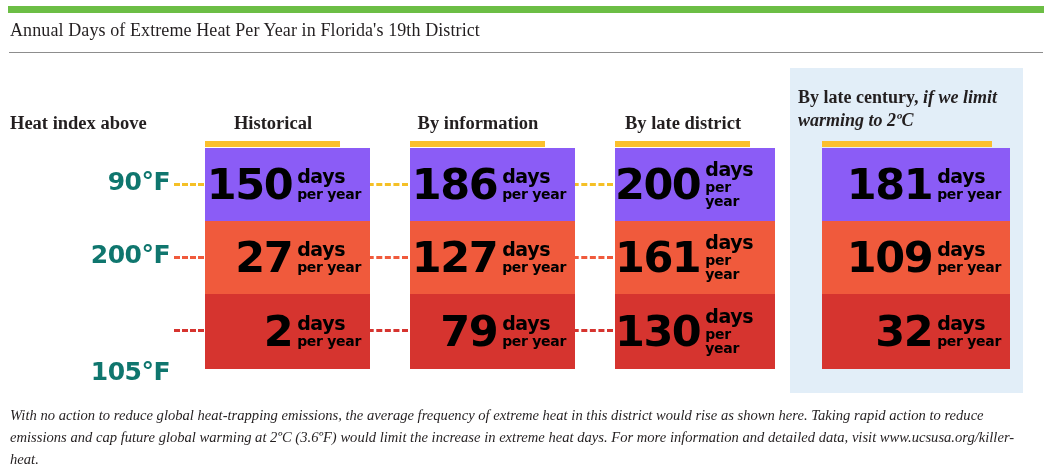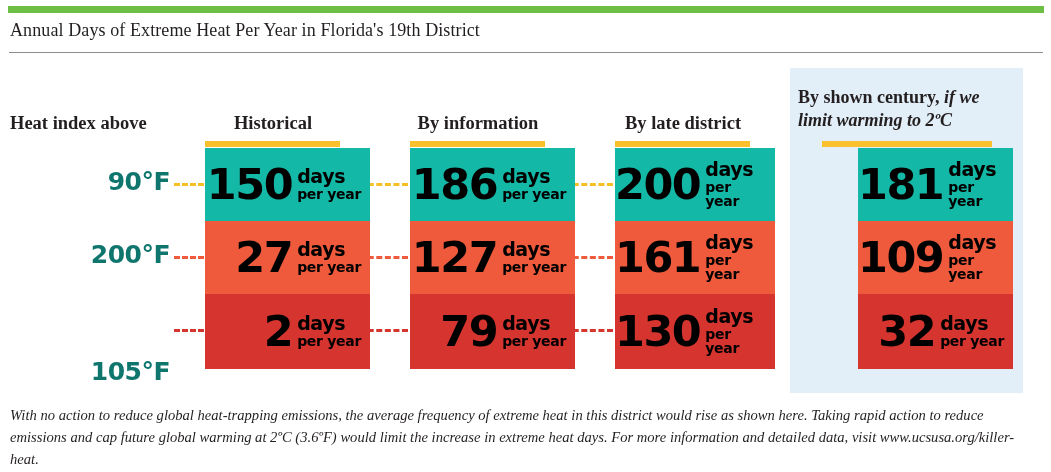--- a/index.html
+++ b/index.html
@@ -143,21 +143,21 @@
   .cell {
     position: absolute;
     box-sizing: border-box;
     display: flex;
     flex-direction: row;
     align-items: center;
     justify-content: flex-end;
     padding-right: 9px;
     overflow: hidden;
   }
-  .cell.bg-yellow { background: #14b8a6; }
+  .cell.bg-yellow { background: #8b5cf6; }
   .cell.bg-orange { background: #f05a3c; }
   .cell.bg-red    { background: #d6342f; }
 
   .cell .num {
     font-family: "DejaVu Sans", sans-serif;
     font-weight: 700;
     font-size: 43px;
     line-height: 1;
     letter-spacing: -1.5px;
     color: #000;
@@ -170,21 +170,21 @@
     line-height: 1.05;
     text-align: left;
   }
   .cell .unit .u1 { display: block; font-size: 19px; letter-spacing: -0.4px; }
   .cell .unit .u2 { display: block; font-size: 14px; letter-spacing: -0.3px; }
 
   
   .col1 { left: 205px; width: 165px; }
   .col2 { left: 410px; width: 165px; }
   .col3 { left: 615px; width: 160px; }
-  .col4 { left: 858px; width: 155px; }
+  .col4 { left: 822px; width: 188px; }
 
   .rowA { top: 148px; height: 73px; }
   .rowB { top: 221px; height: 73px; }
   .rowC { top: 294px; height: 75px; }
 
   
   .footnote {
     position: absolute;
     left: 10px;
     top: 404px;
@@ -206,21 +206,21 @@
 
   <div class="title">Annual Days of Extreme Heat Per Year in Florida's 19th District</div>
   <div class="title-rule"></div>
 
   <div class="highlight-panel"></div>
 
   <div class="col-head row-label-head">Heat index above</div>
   <div class="col-head c1">Historical</div>
   <div class="col-head c2">By information</div>
   <div class="col-head c3">By late district</div>
-  <div class="col-head c4"><span>By shown century,</span> <span class="cond">if we limit warming to 2ºC</span></div>
+  <div class="col-head c4"><span>By late century,</span> <span class="cond">if we limit warming to 2ºC</span></div>
 
   <div class="head-bar b1"></div>
   <div class="head-bar b2"></div>
   <div class="head-bar b3"></div>
   <div class="head-bar b4"></div>
 
   <div class="row-label r0">90°F</div>
   <div class="row-label r1">200°F</div>
   <div class="row-label r2">105°F</div>
 

